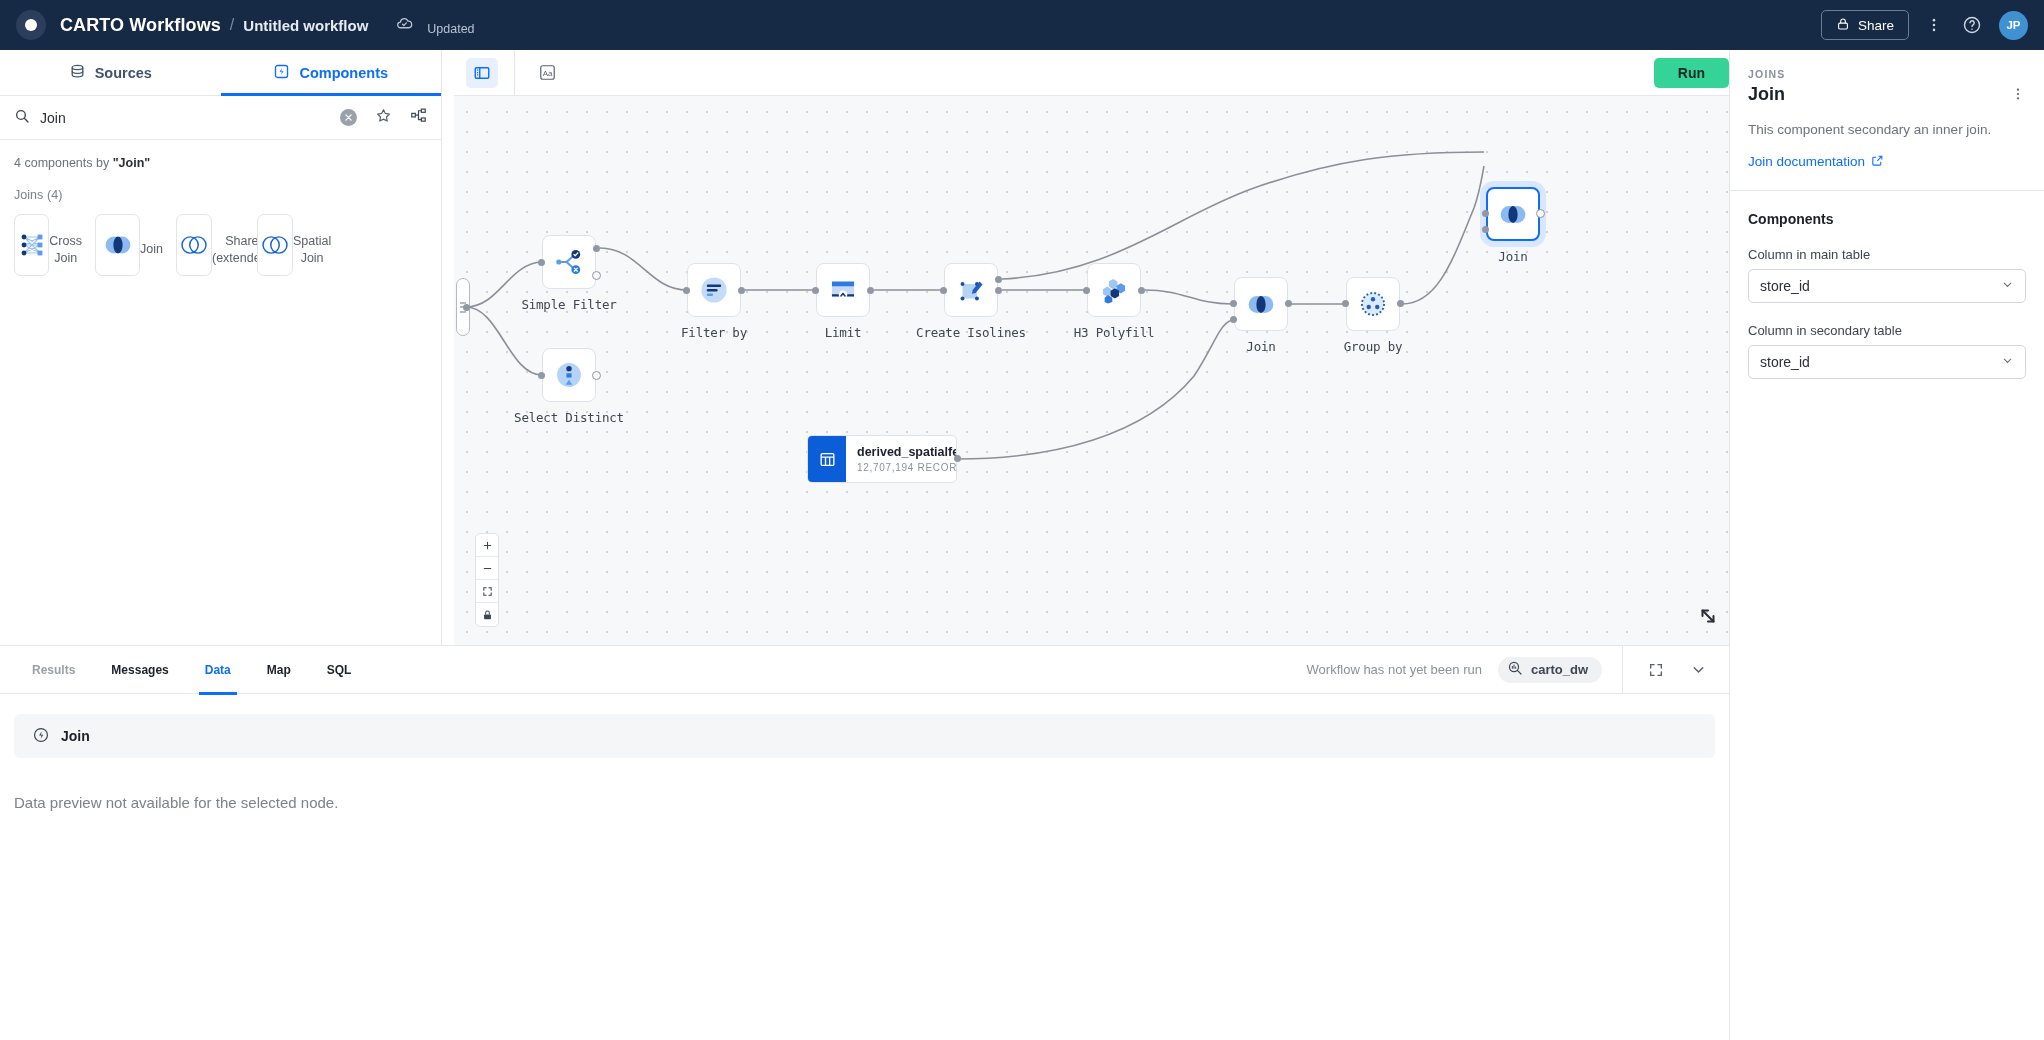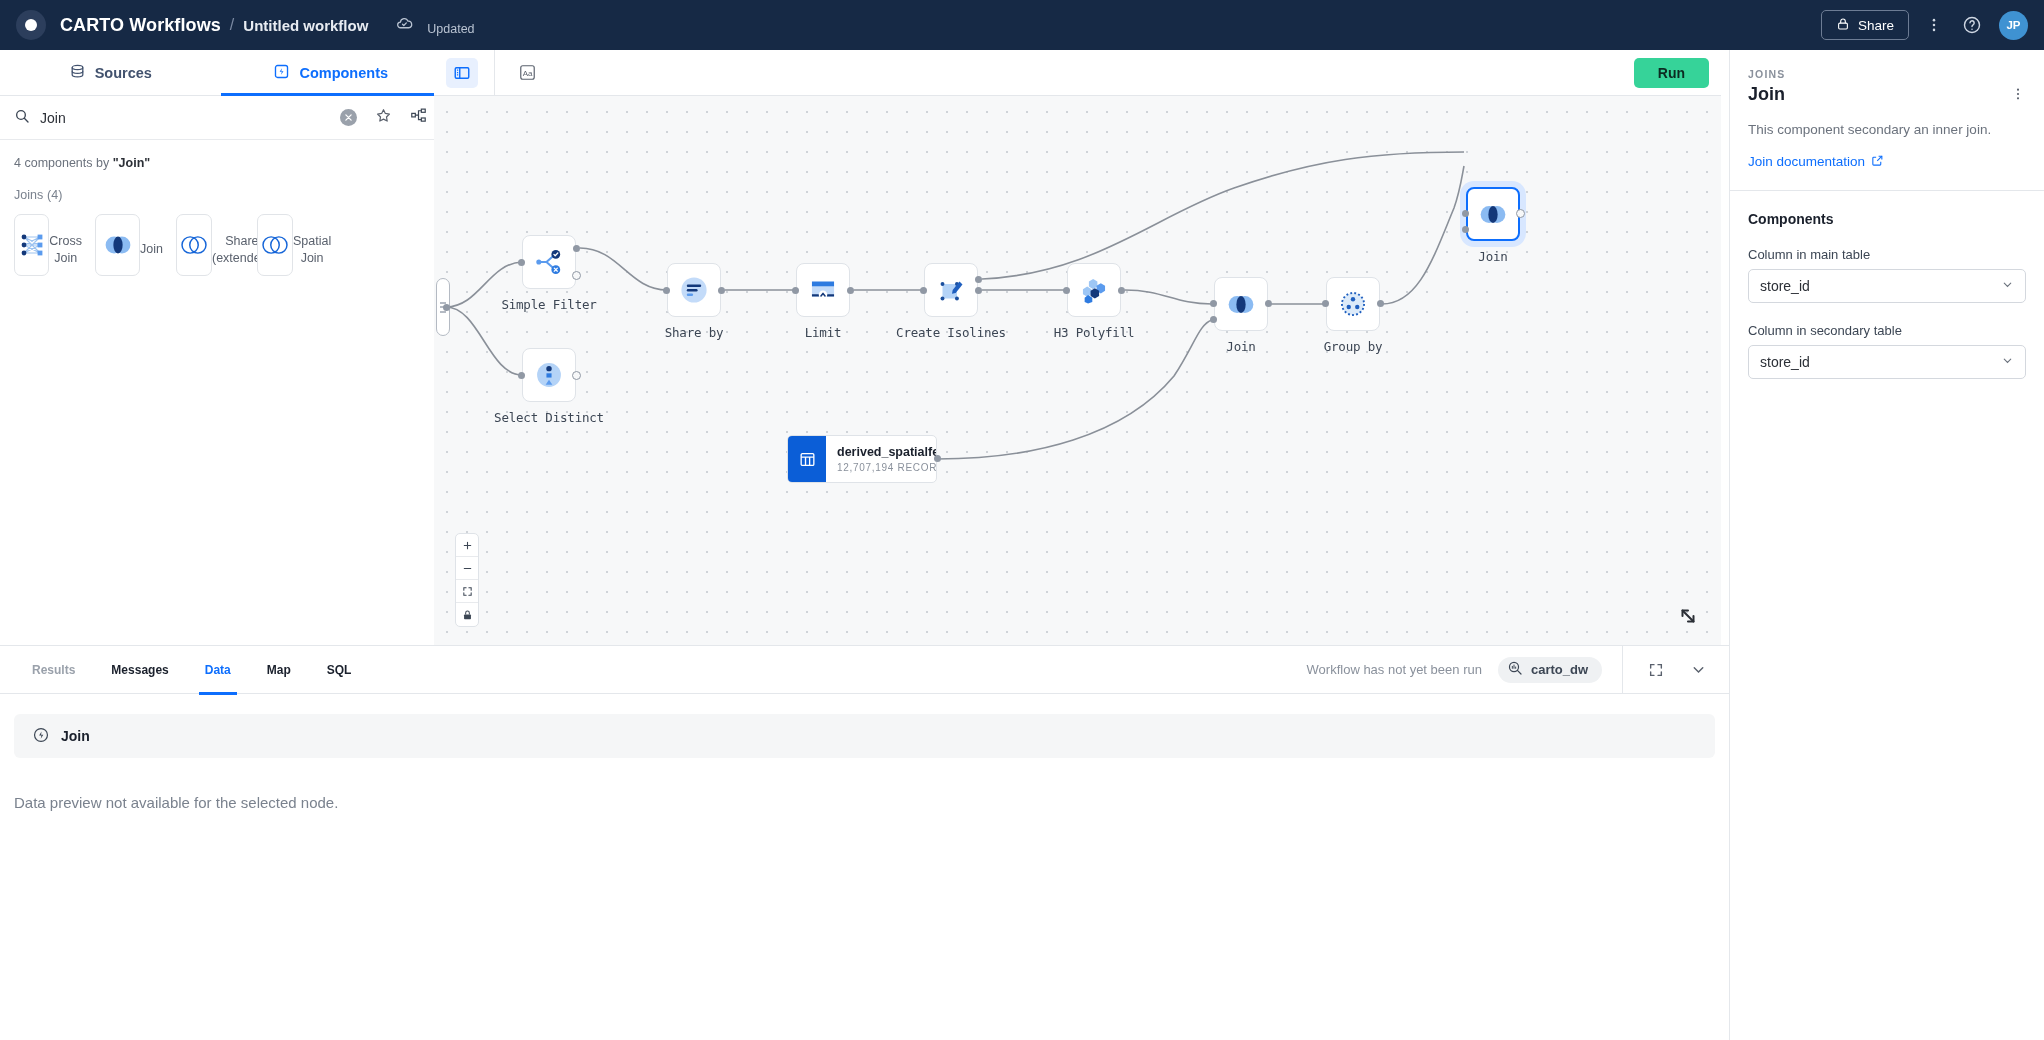--- a/index.html
+++ b/index.html
@@ -82,21 +82,21 @@
   .comp-tile {
     width: 68px; height: 62px; border: 1px solid #e1e4e8; border-radius: 7px; background: #fff;
     display: flex; align-items: center; justify-content: center;
   }
   .comp-label {
     margin-top: 9px; font-size: 12.5px; color: #5a616d; text-align: center; line-height: 1.35;
   }
 
   
   .canvas-wrap {
-    position: absolute; left: 434px; top: 50px; width: 1287px; height: 595px; background: #0369a1;
+    position: absolute; left: 454px; top: 50px; width: 1287px; height: 595px; background: #0369a1;
   }
   .canvas-toolbar {
     height: 46px; border-bottom: 1px solid #e4e7eb; display: flex; align-items: center; padding: 0 12px;
     background: #fff; position: relative;
   }
   .tb-btn {
     width: 32px; height: 30px; border-radius: 5px; display: flex; align-items: center;
     justify-content: center; cursor: pointer;
   }
   .tb-btn.active { background: #e8f0fe; }
@@ -461,21 +461,21 @@
         <div class="node-box">
           <svg width="36" height="36" viewBox="0 0 40 40">
             <circle cx="20" cy="20" r="14" fill="#c3dbf9"></circle>
             <rect x="12" y="14" width="16" height="2.6" rx="1.3" fill="#13387a"></rect>
             <rect x="12" y="19" width="12" height="2.6" rx="1.3" fill="#13387a"></rect>
             <rect x="12" y="24" width="7" height="2.6" rx="1.3" fill="#5b9bee"></rect>
           </svg>
         </div>
         <div class="port" style="left:-4px; top:24px;"></div>
         <div class="port" style="right:-4px; top:24px;"></div>
-        <div class="node-label">Share by</div>
+        <div class="node-label">Filter by</div>
       </div>
 
       <div class="node" style="left:362px; top:167px;">
         <div class="node-box">
           <svg width="34" height="34" viewBox="0 0 40 40">
             <rect x="7" y="10" width="26" height="6" fill="#2e7be0"></rect>
             <rect x="7" y="16" width="26" height="12" fill="#c3dbf9"></rect>
             <rect x="7" y="25" width="26" height="2.6" fill="#13387a"></rect>
             <circle cx="20" cy="25.5" r="5" fill="#fff"></circle>
             <path d="M17.6 27 L20 24 L22.4 27" stroke="#13387a" stroke-width="1.8" fill="none" stroke-linecap="round" stroke-linejoin="round"></path>

